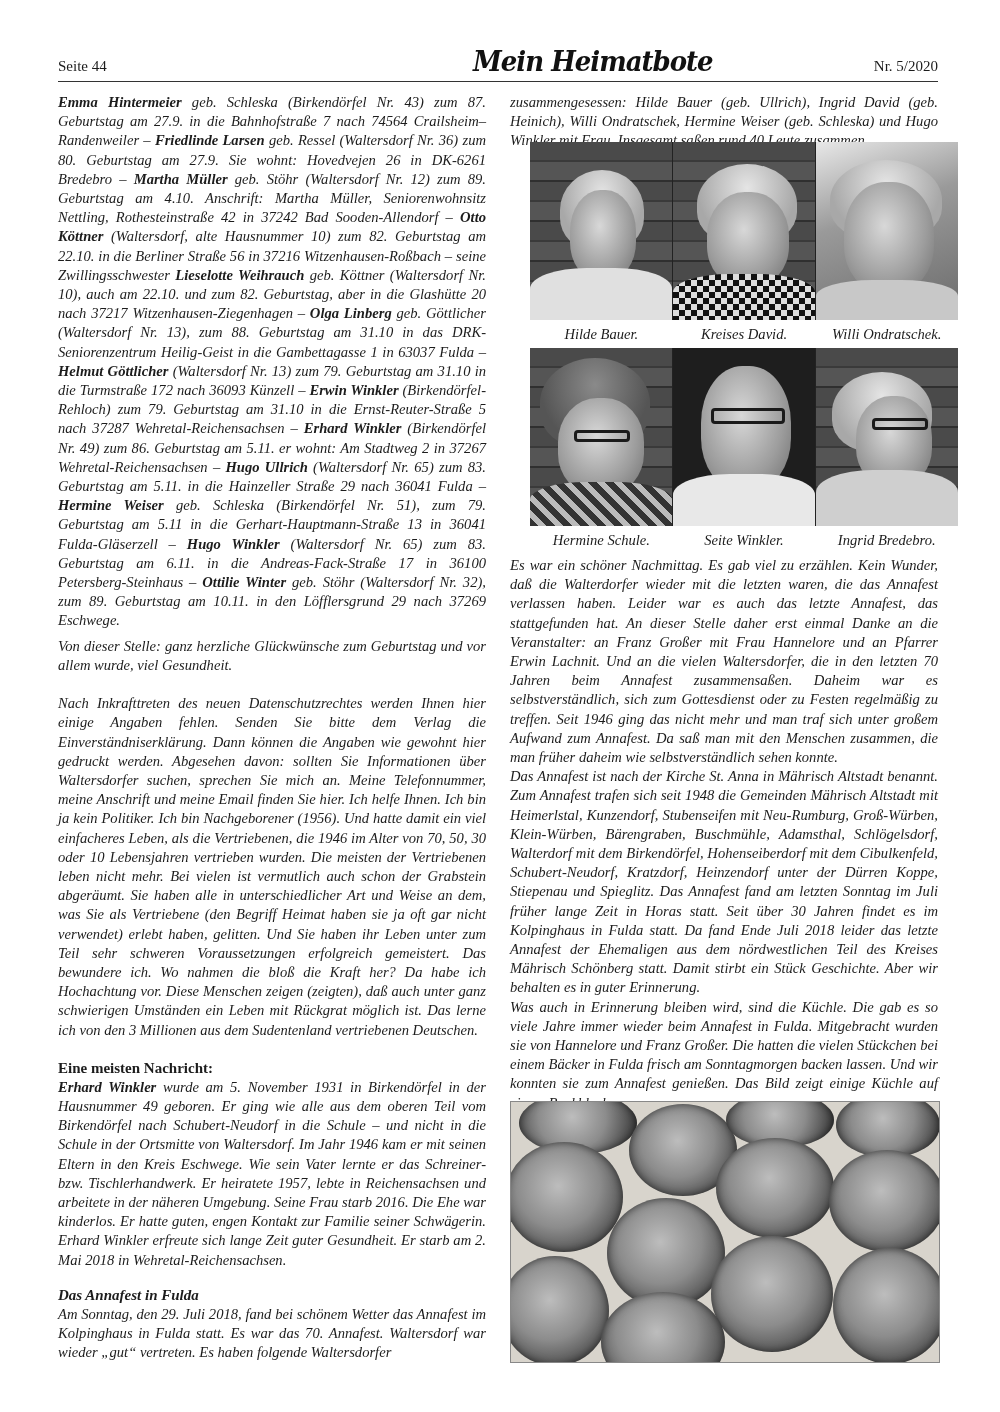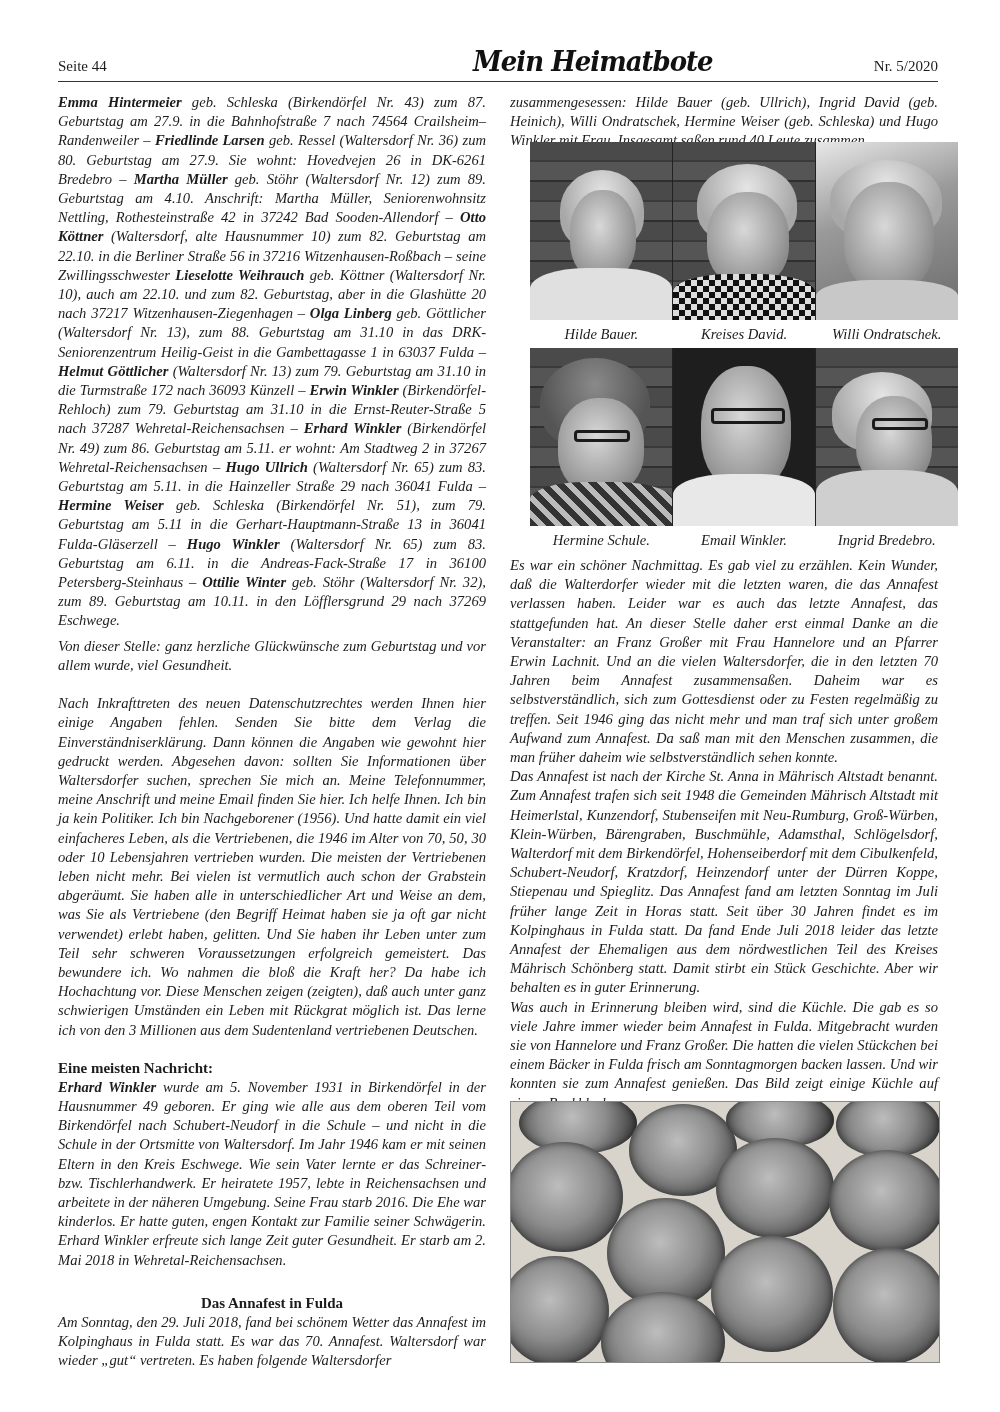--- a/index.html
+++ b/index.html
@@ -11,21 +11,21 @@
   .masthead { position: absolute; left: 415px; bottom: 4px; font-family: "DejaVu Serif", serif; font-weight: bold; font-size: 26px; letter-spacing: -1px; color: #111; font-style: italic; transform: scaleY(1.05); }
   .issue-number { position: absolute; right: 0; bottom: 6px; font-size: 15px; }
 
   .col { position: absolute; font-size: 14.6px; line-height: 19.2px; text-align: justify; hyphens: manual; }
   .col-left { left: 58px; top: 93px; width: 428px; }
   .col-right { left: 510px; top: 93px; width: 428px; }
 
   .col p { margin: 0; font-style: italic; }
   .col b { font-weight: bold; }
   h3.section-title { font-size: 15px; font-weight: bold; line-height: 19px; text-align: left; }
-  h3.centered { text-align: center; margin-top: 24px; }
+  h3.centered { text-align: left; margin-top: 16px; font-style: italic; }
   .gap { height: 19px; }
   .gap-sm { height: 6px; }
 
   .photo-grid { position: absolute; left: 510px; top: 142px; width: 428px; margin-left: 20px; }
   .photo-row { display: flex; width: 428px; height: 178px; }
   .photo { flex: 1; height: 100%; position: relative; overflow: hidden; border-right: 1px solid #222; }
   .photo:last-child { border-right: none; }
   .caption-row { display: flex; width: 428px; height: 28px; align-items: center; }
   .caption { flex: 1; text-align: center; font-style: italic; font-size: 14.6px; }
 
@@ -106,21 +106,21 @@
     </div>
     <div class="photo portrait-bg-wood">
       <div class="hair" style="left:16px;top:24px;width:100px;height:80px;"></div>
       <div class="head" style="left:40px;top:48px;width:76px;height:90px;"></div>
       <div class="glasses" style="left:56px;top:70px;width:56px;"></div>
       <div class="body-shape" style="left:0;width:142px;height:56px;background:#cfcfcf;"></div>
     </div>
   </div>
   <div class="caption-row">
     <span class="caption">Hermine Schule.</span>
-    <span class="caption">Email Winkler.</span>
+    <span class="caption">Seite Winkler.</span>
     <span class="caption">Ingrid Bredebro.</span>
   </div>
 </div>
 
 <div class="col col-right" style="top:556px;">
   <p>Es war ein schöner Nachmittag. Es gab viel zu erzählen. Kein Wunder, daß die Walterdorfer wieder mit die letzten waren, die das Annafest verlassen haben. Leider war es auch das letzte Annafest, das stattgefunden hat. An dieser Stelle daher erst einmal Danke an die Veranstalter: an Franz Großer mit Frau Hannelore und an Pfarrer Erwin Lachnit. Und an die vielen Waltersdorfer, die in den letzten 70 Jahren beim Annafest zusammensaßen. Daheim war es selbstverständlich, sich zum Gottesdienst oder zu Festen regelmäßig zu treffen. Seit 1946 ging das nicht mehr und man traf sich unter großem Aufwand zum Annafest. Da saß man mit den Menschen zusammen, die man früher daheim wie selbstverständlich sehen konnte.</p>
   <p>Das Annafest ist nach der Kirche St. Anna in Mährisch Altstadt benannt. Zum Annafest trafen sich seit 1948 die Gemeinden Mährisch Altstadt mit Heimerlstal, Kunzendorf, Stubenseifen mit Neu-Rumburg, Groß-Würben, Klein-Würben, Bärengraben, Buschmühle, Adamsthal, Schlögelsdorf, Walterdorf mit dem Birkendörfel, Hohenseiberdorf mit dem Cibulkenfeld, Schubert-Neudorf, Kratzdorf, Heinzendorf unter der Dürren Koppe, Stiepenau und Spieglitz. Das Annafest fand am letzten Sonntag im Juli früher lange Zeit in Horas statt. Seit über 30 Jahren findet es im Kolpinghaus in Fulda statt. Da fand Ende Juli 2018 leider das letzte Annafest der Ehemaligen aus dem nördwestlichen Teil des Kreises Mährisch Schönberg statt. Damit stirbt ein Stück Geschichte. Aber wir behalten es in guter Erinnerung.</p>
   <p>Was auch in Erinnerung bleiben wird, sind die Küchle. Die gab es so viele Jahre immer wieder beim Annafest in Fulda. Mitgebracht wurden sie von Hannelore und Franz Großer. Die hatten die vielen Stückchen bei einem Bäcker in Fulda frisch am Sonntagmorgen backen lassen. Und wir konnten sie zum Annafest genießen. Das Bild zeigt einige Küchle auf einem Backblech.</p>
 </div>
 

